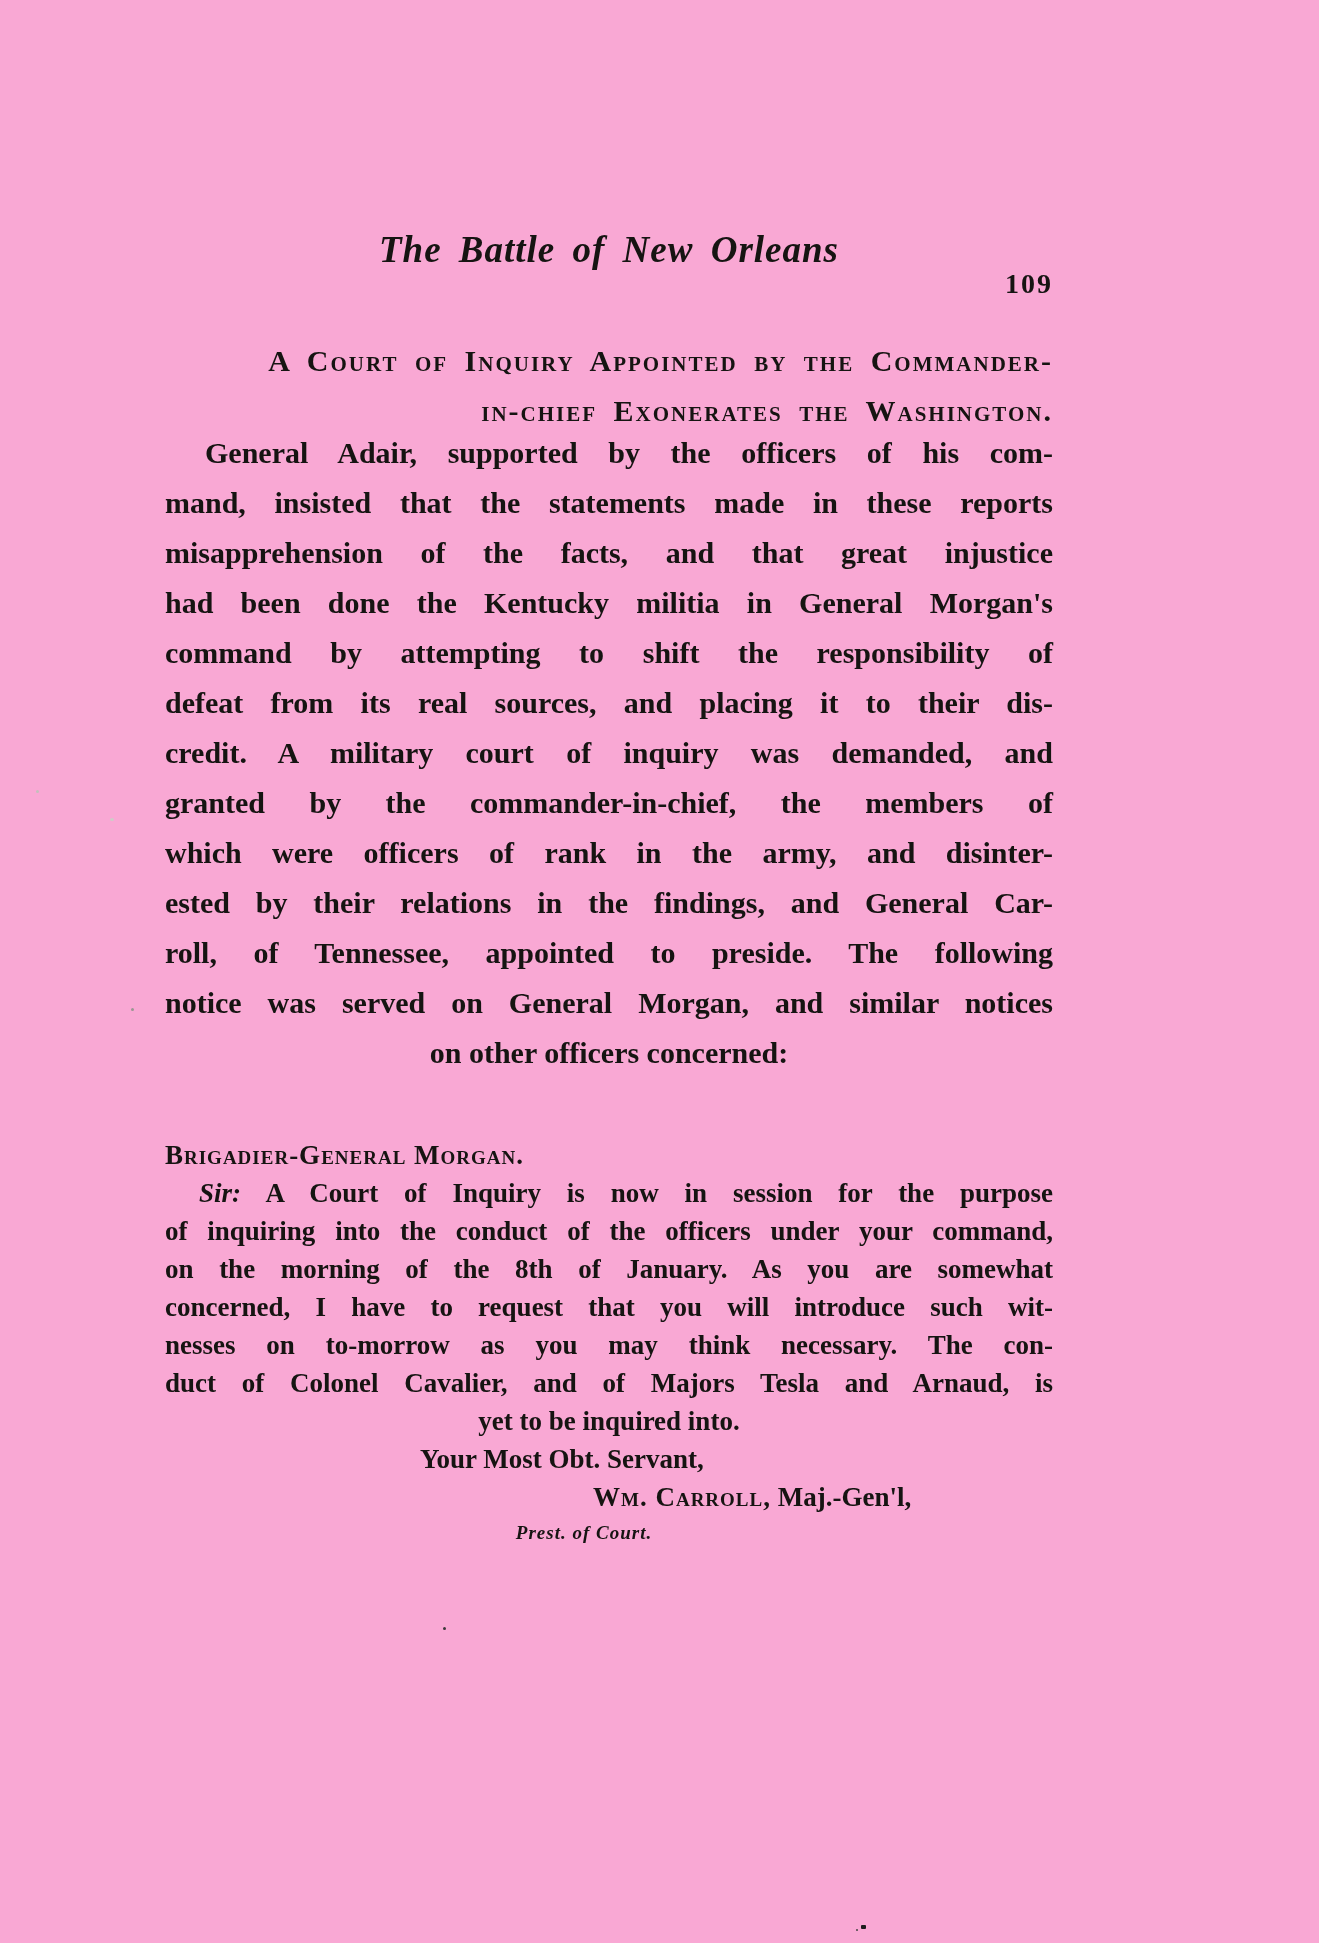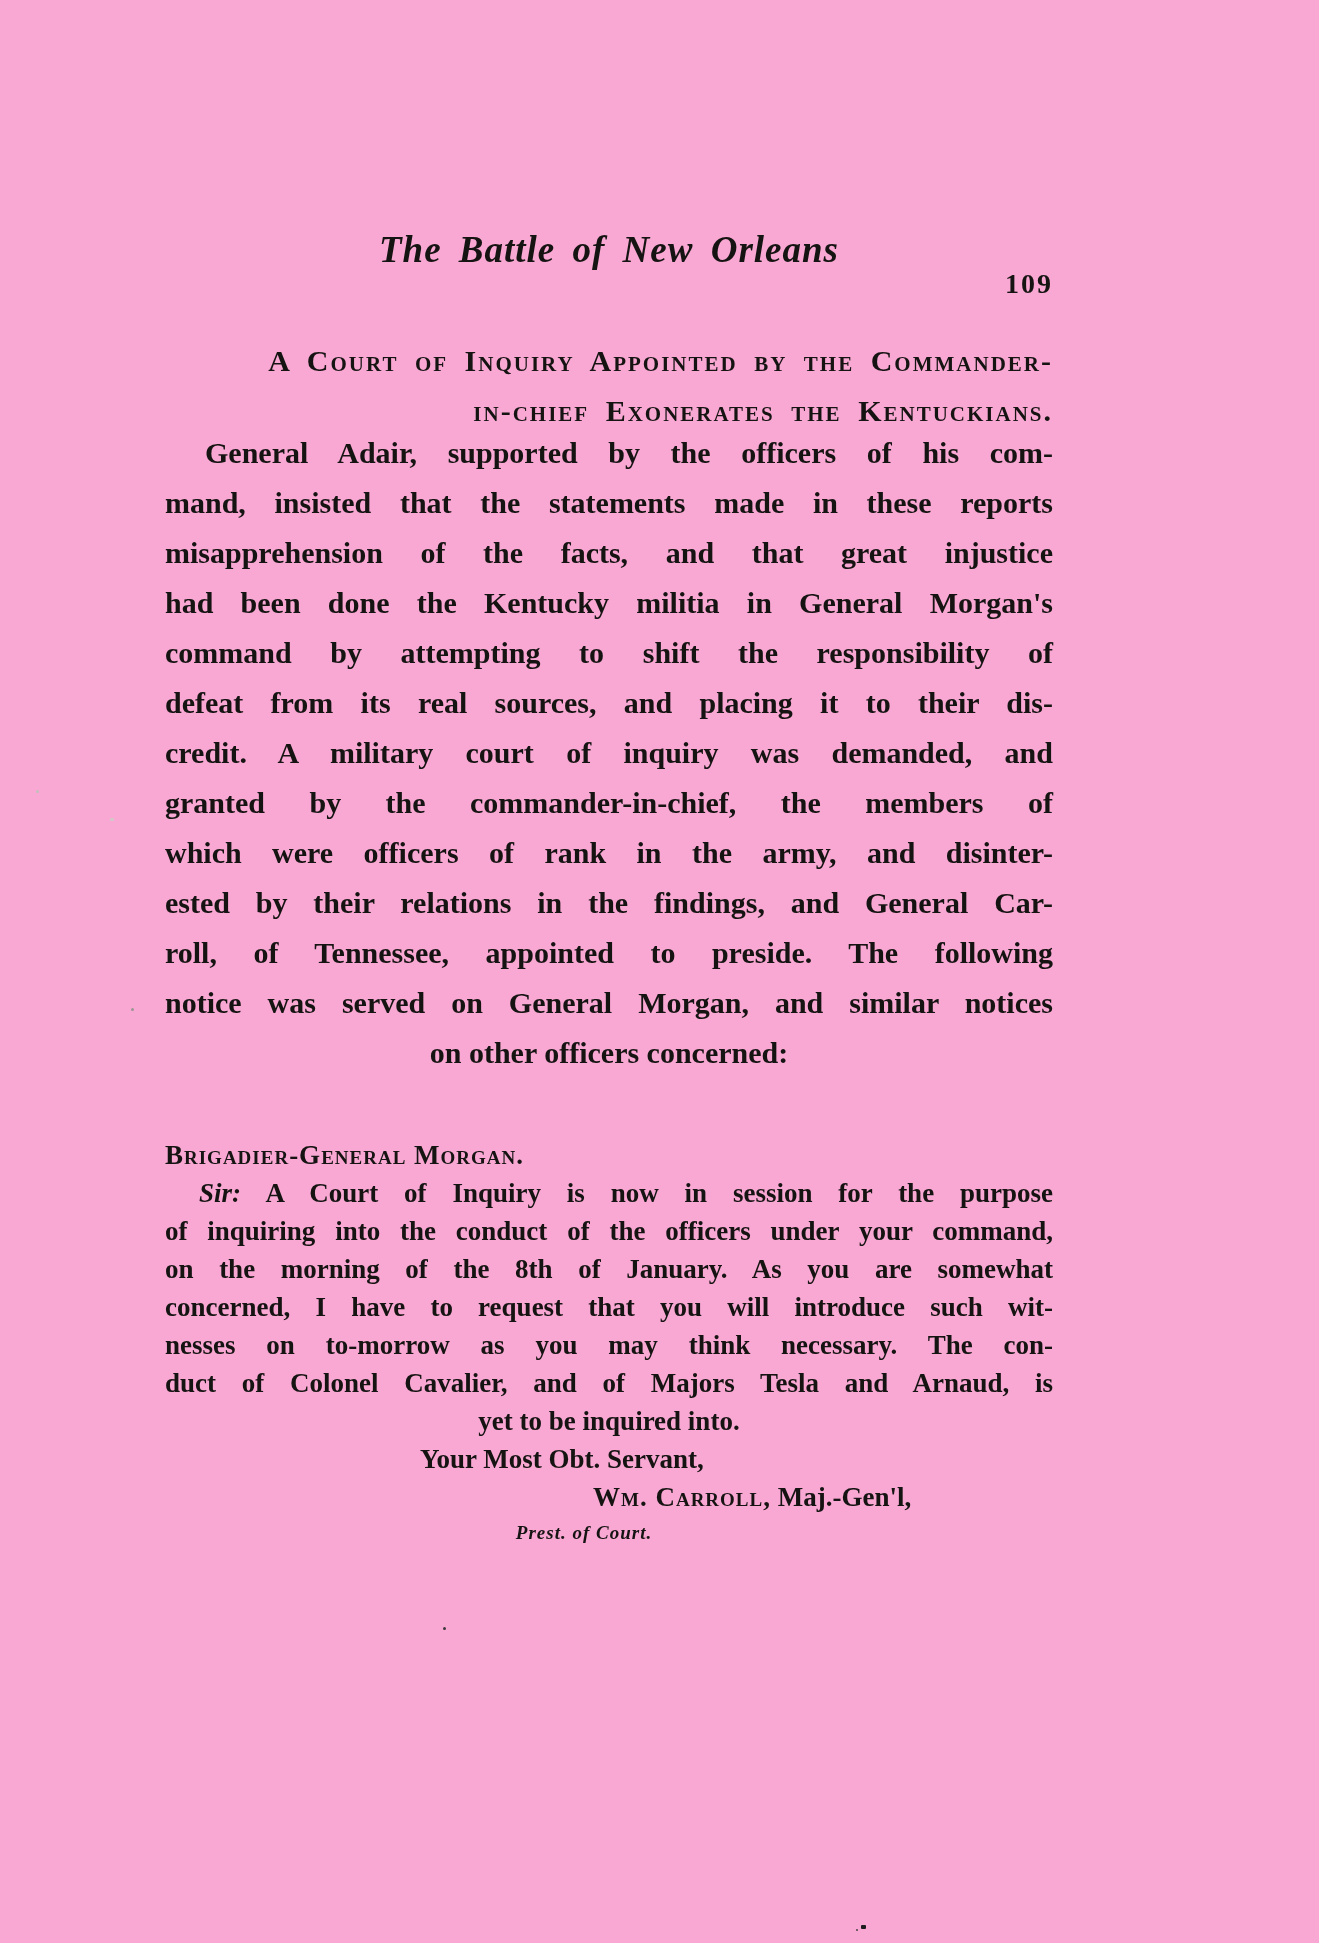--- a/index.html
+++ b/index.html
@@ -86,21 +86,21 @@
 
 <div class="page">
 
   <div class="running-header">
     <div class="running-title">The Battle of New Orleans</div>
     <div class="page-number">109</div>
   </div>
 
   <div class="section-heading">
     <div>A Court of Inquiry Appointed by the Commander-</div>
-    <div>in-chief Exonerates the Kentuckians.</div>
+    <div>in-chief Exonerates the Washington.</div>
   </div>
 
   <div class="main-paragraph">
     <div class="jline indent">General Adair, supported by the officers of his com-</div>
     <div class="jline">mand, insisted that the statements made in these reports</div>
     <div class="jline">misapprehension of the facts, and that great injustice</div>
     <div class="jline">had been done the Kentucky militia in General Morgan's</div>
     <div class="jline">command by attempting to shift the responsibility of</div>
     <div class="jline">defeat from its real sources, and placing it to their dis-</div>
     <div class="jline">credit.  A military court of inquiry was demanded, and</div>

